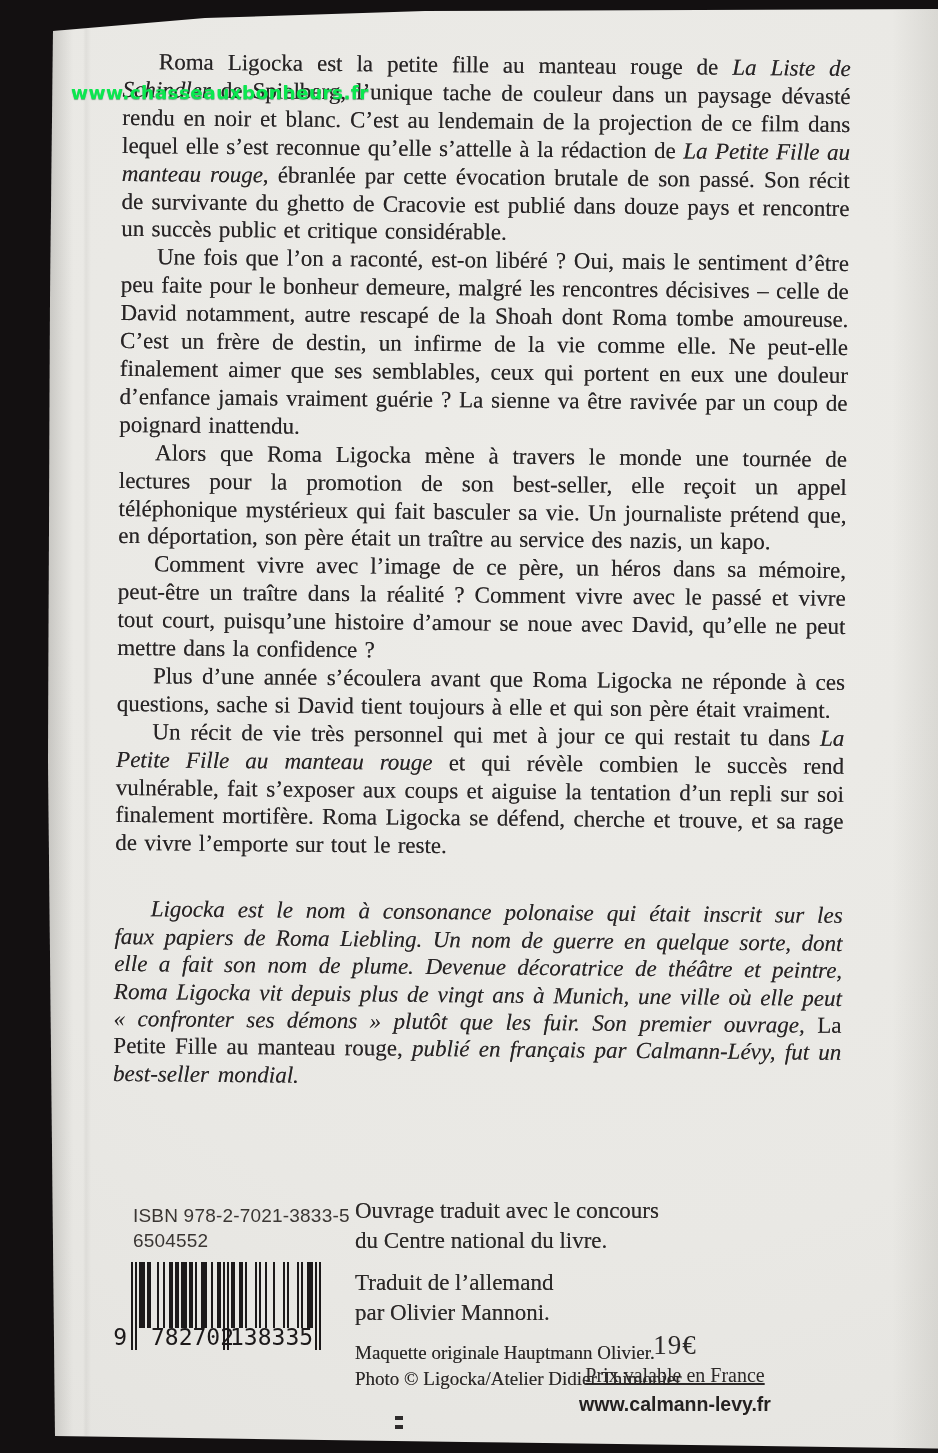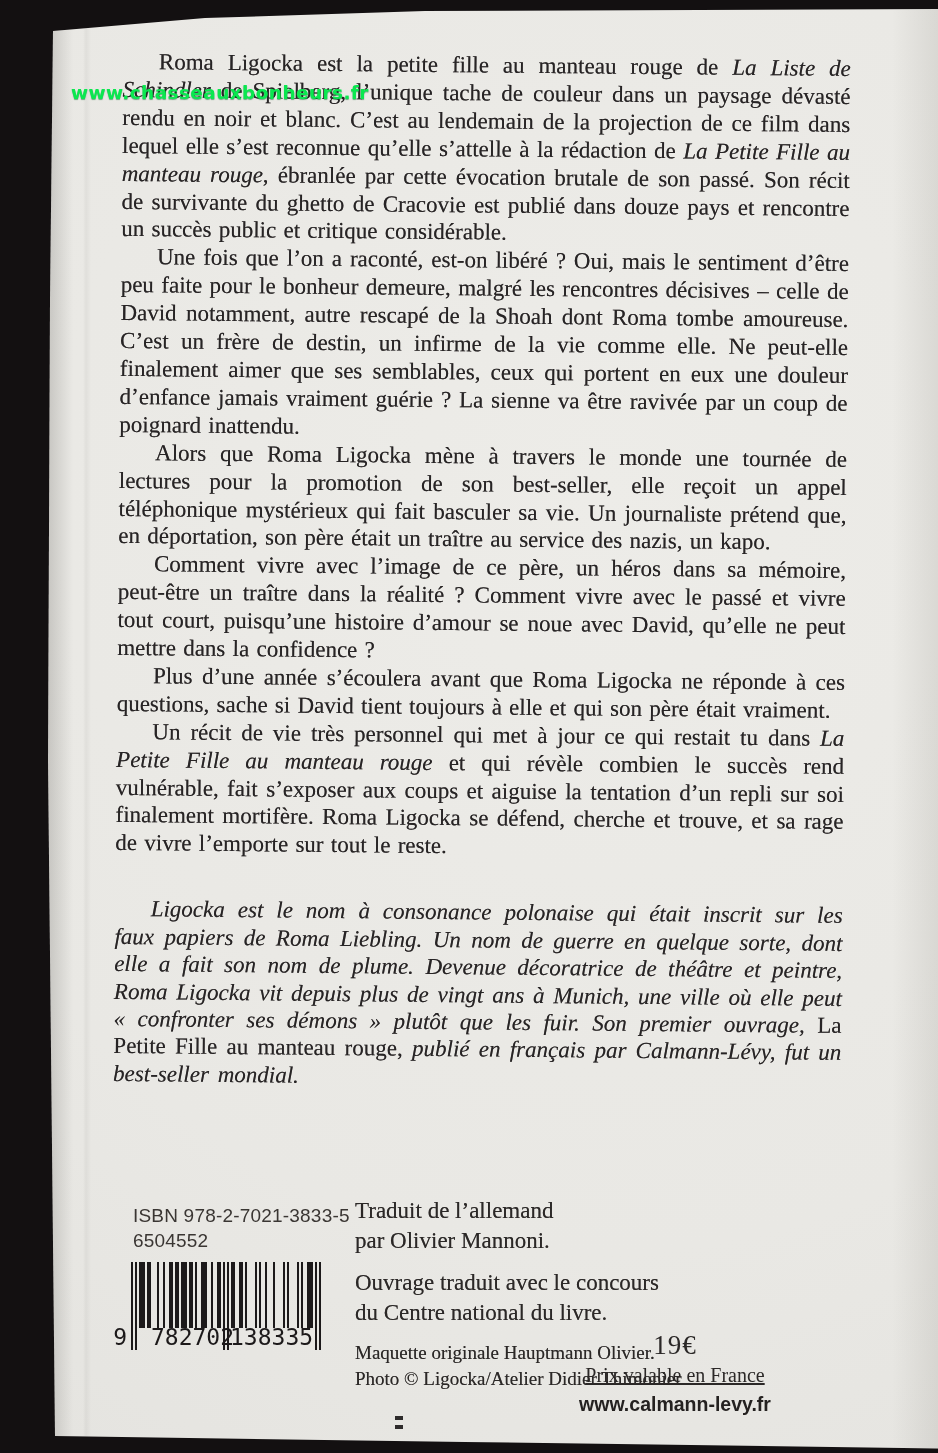--- a/index.html
+++ b/index.html
@@ -207,26 +207,26 @@
           <i class=""></i>
           <i class="b g"></i>
         </div>
       <span class="bc-digit bc-lead">9</span>
       <span class="bc-digit bc-g1">782702</span>
       <span class="bc-digit bc-g2">138335</span>
     </div>
 
     <div class="midcol">
       <p class="big">
+        <span>Ouvrage traduit avec le concours</span>
+        <span>du Centre national du livre.</span>
+      </p>
+      <p class="big">
         <span>Traduit de l’allemand</span>
         <span>par Olivier Mannoni.</span>
-      </p>
-      <p class="big">
-        <span>Ouvrage traduit avec le concours</span>
-        <span>du Centre national du livre.</span>
       </p>
       <p class="small">
         <span>Maquette originale Hauptmann Olivier.</span>
         <span>Photo © Ligocka/Atelier Didier Thimonier</span>
       </p>
     </div>
 
     <div class="rightcol">
       <div class="price">19€</div>
       <div class="price-note">Prix valable en France</div>

